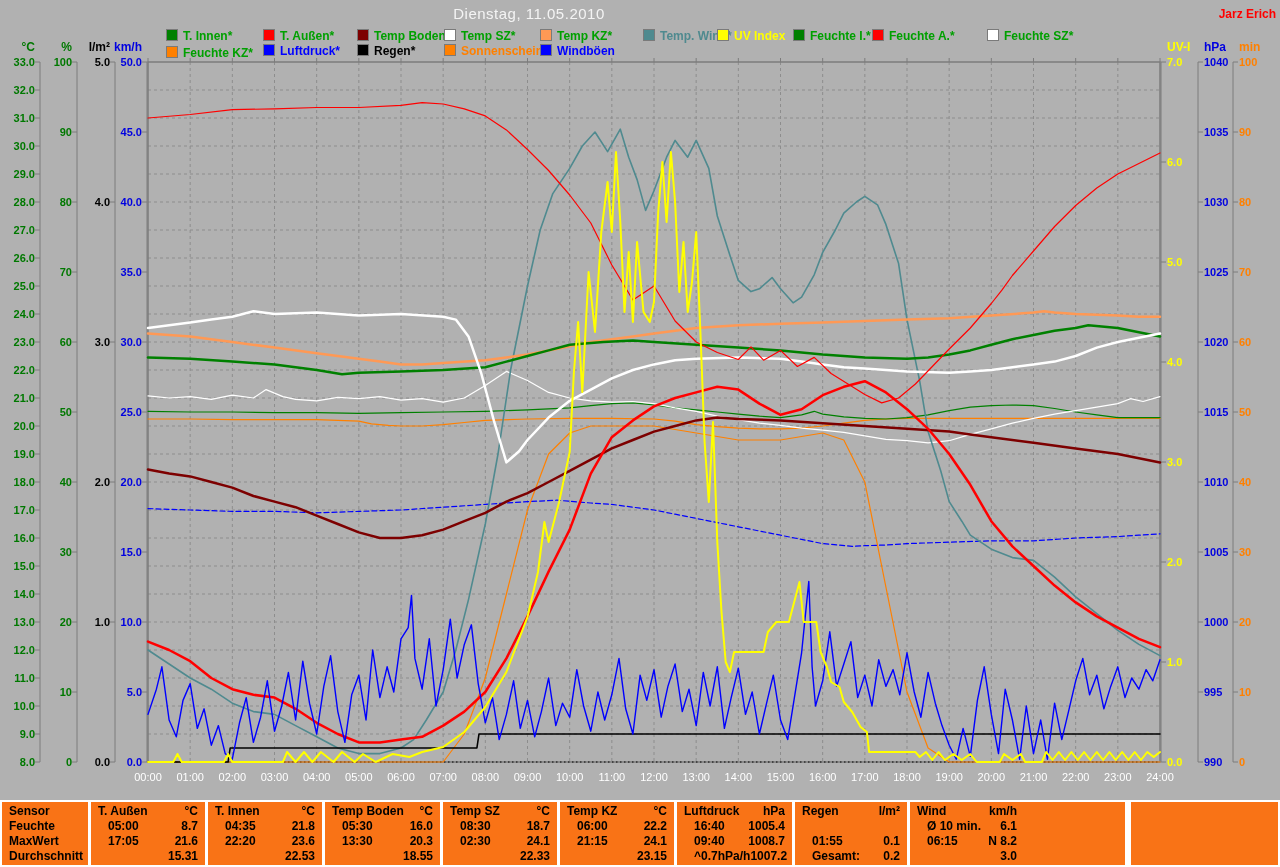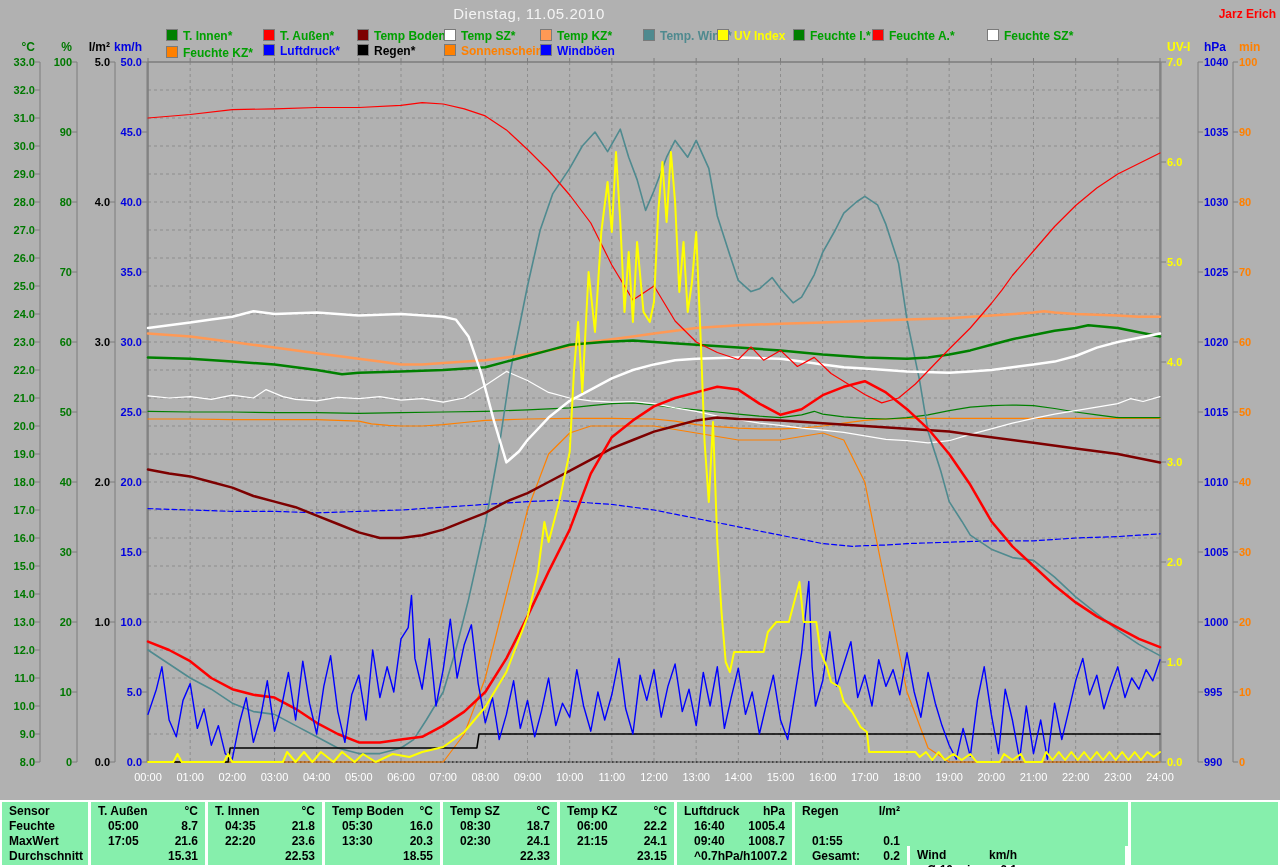--- a/index.html
+++ b/index.html
@@ -4,21 +4,21 @@
 <style>
   html,body{margin:0;padding:0;width:1280px;height:867px;background:#b1b1b1;overflow:hidden;
             font-family:"Liberation Sans",sans-serif;position:relative}
   .title{position:absolute;top:5px;left:0;width:1058px;text-align:center;color:#f4f4f4;
          font-size:15px;letter-spacing:.5px}
   .watermark{position:absolute;top:7px;right:4px;color:#ff0000;font-size:12px;font-weight:bold}
   #chart-svg{position:absolute;top:0;left:0}
   .legend-item{position:absolute;height:13px;font-size:12px;font-weight:bold;white-space:nowrap;line-height:13px}
   .legend-item .sq{display:inline-block;width:10px;height:10px;margin-right:5px;vertical-align:-1px;border:1px solid #7a7a7a}
   .unit{position:absolute;top:40px;font-size:12px;font-weight:bold}
-  #summary-table{position:absolute;top:800px;left:0;width:1280px;height:67px;background:#86efac;
+  #summary-table{position:absolute;top:800px;left:0;width:1280px;height:67px;background:#f97316;
                  border:2px solid #ffffff;box-sizing:border-box;display:flex;font-size:12px;
                  font-weight:bold;color:#000}
   .tcol{box-sizing:border-box;border-left:3px solid #ffffff;padding:2px 7px 0 7px;flex:0 0 auto}
   .tcol:first-child{border-left:none}
   .tcol-fill{flex:1 1 auto;border-left:3px solid #ffffff}
   .trow{height:15px;line-height:15px;display:flex;justify-content:space-between;white-space:nowrap}
   .trow .tl{text-align:left;padding-left:10px}
   .trow .tr{text-align:right}
   .tcol-sensor .trow{justify-content:flex-start}
   .tcol-wind .trow{width:100px}
@@ -480,21 +480,21 @@
         </div>
         <div class="trow">
           <span class="tl">01:55</span>
           <span class="tr">0.1</span>
         </div>
         <div class="trow">
           <span class="tl">Gesamt:</span>
           <span class="tr">0.2</span>
         </div>
       </div>
-      <div class="tcol tcol-wind" style="width: 221px; border-right: 3px solid rgb(255, 255, 255); margin-top: 44px;">
+      <div class="tcol tcol-wind" style="width: 221px; border-right: 3px solid rgb(255, 255, 255);">
         <div class="trow">
           <span>Wind</span>
           <span class="tr">km/h</span>
         </div>
         <div class="trow">
           <span class="tl">Ø 10 min.</span>
           <span class="tr">6.1</span>
         </div>
         <div class="trow">
           <span class="tl">06:15</span>

